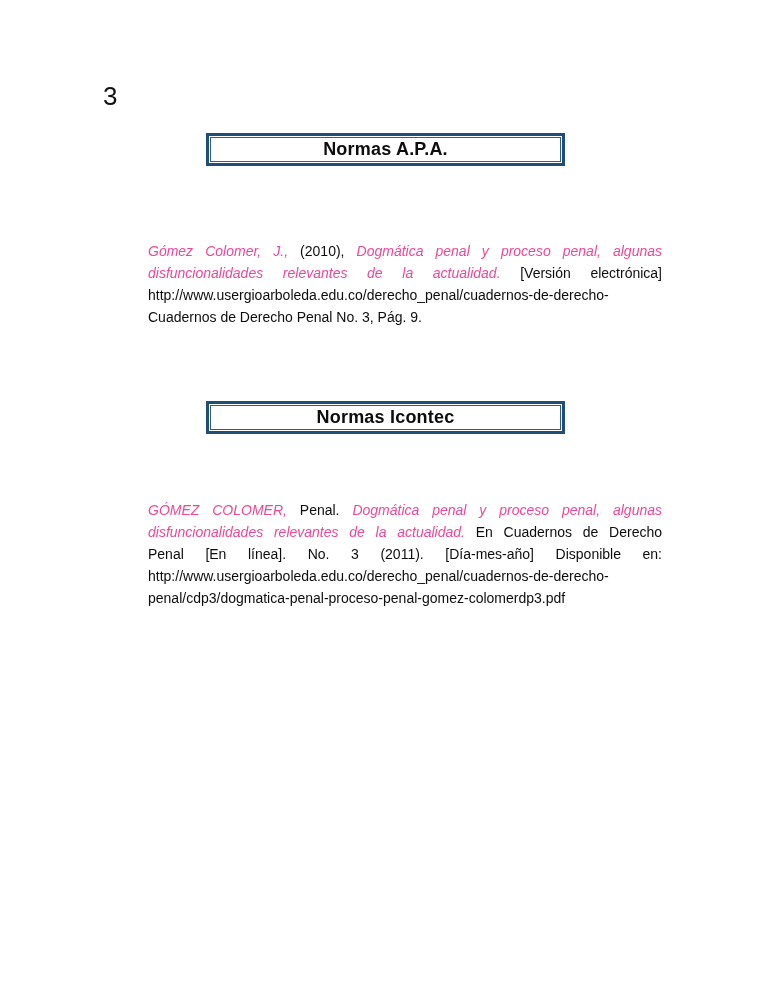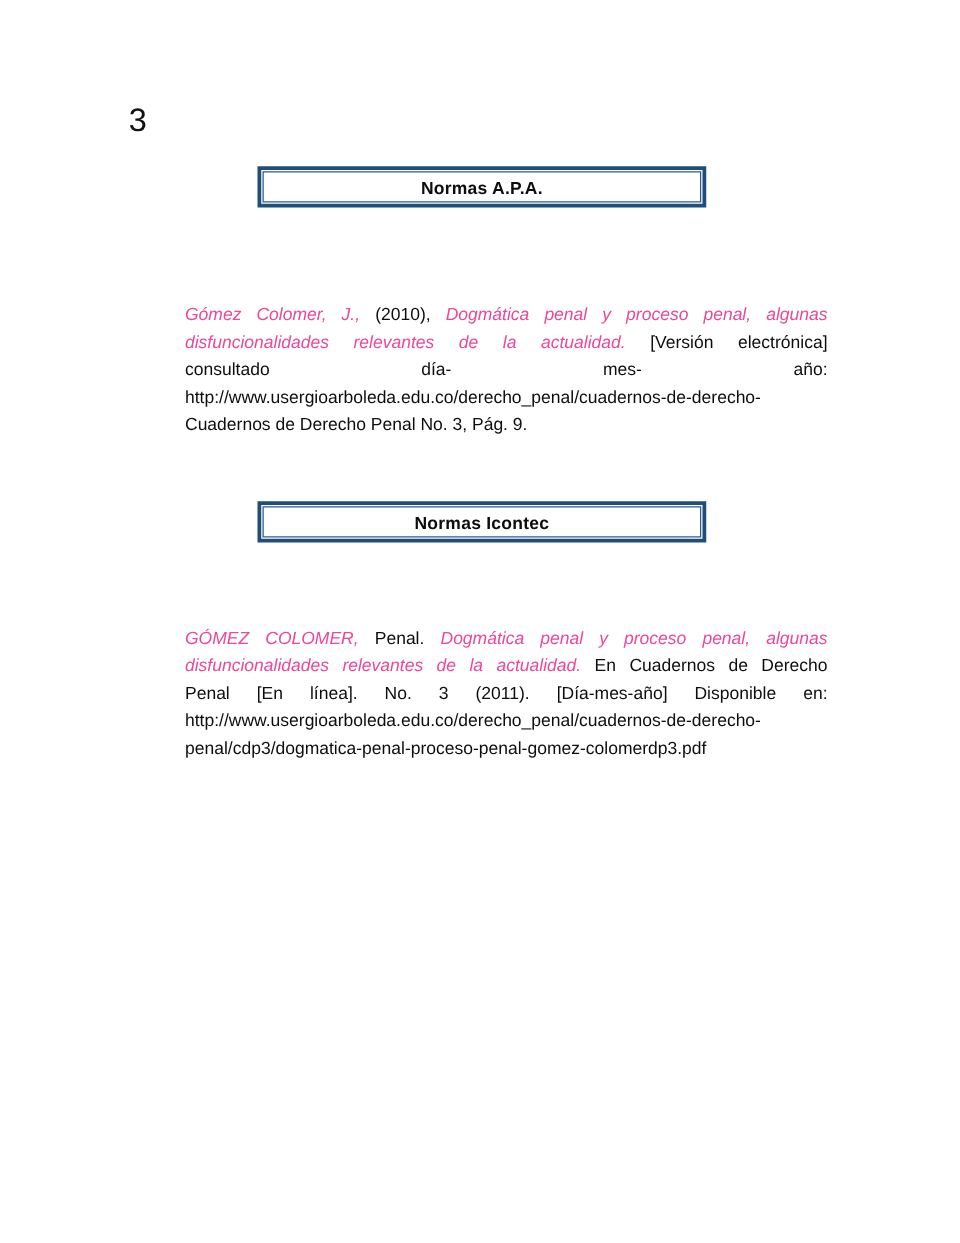--- a/index.html
+++ b/index.html
@@ -38,21 +38,21 @@
   .title-box-inner {
     box-sizing: border-box;
     width: 100%;
     height: 100%;
     border: 1px solid #2d5b93;
     display: flex;
     align-items: center;
     justify-content: center;
   }
   .title-text {
-    font-size: 14px;
+    font-size: 18px;
     font-weight: bold;
     color: #0d0d0d;
     letter-spacing: 0.2px;
     white-space: nowrap;
   }
   .para {
     position: absolute;
     left: 148px;
     width: 514px;
     font-size: 14px;
@@ -81,21 +81,20 @@
 
   <div class="title-box box-1">
     <div class="title-box-inner">
       <span class="title-text">Normas A.P.A.</span>
     </div>
   </div>
 
   <div class="para para-1">
       <div class="line stretch"><span class="c-grey">Gómez Colomer, J., </span><span class="c-black">(2010), </span><span class="c-grey">Dogmática penal y proceso penal, algunas</span></div>
       <div class="line stretch"><span class="c-grey">disfuncionalidades relevantes de la actualidad. </span><span class="c-black">[Versión electrónica]</span></div>
-      <div class="line stretch"><span class="c-black">consultado día- mes- año:</span></div>
       <div class="line"><span class="c-black">http://www.usergioarboleda.edu.co/derecho_penal/cuadernos-de-derecho-</span></div>
       <div class="line"><span class="c-black">Cuadernos de Derecho Penal No. 3, Pág. 9.</span></div>
     </div>
 
   <div class="title-box box-2">
     <div class="title-box-inner">
       <span class="title-text">Normas Icontec</span>
     </div>
   </div>
 

